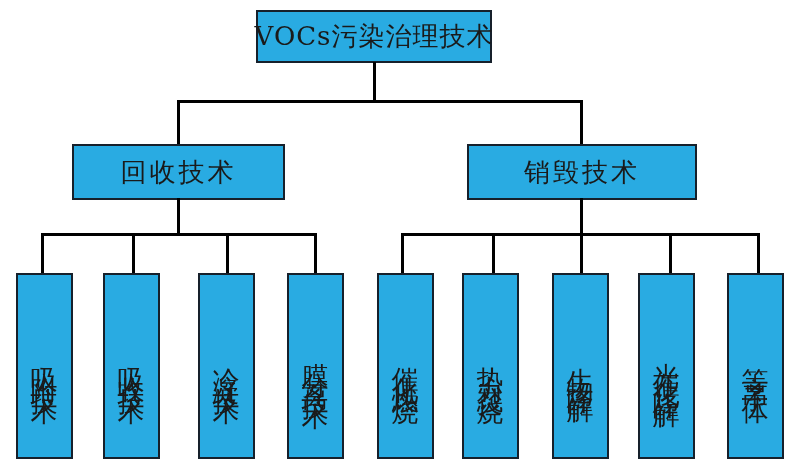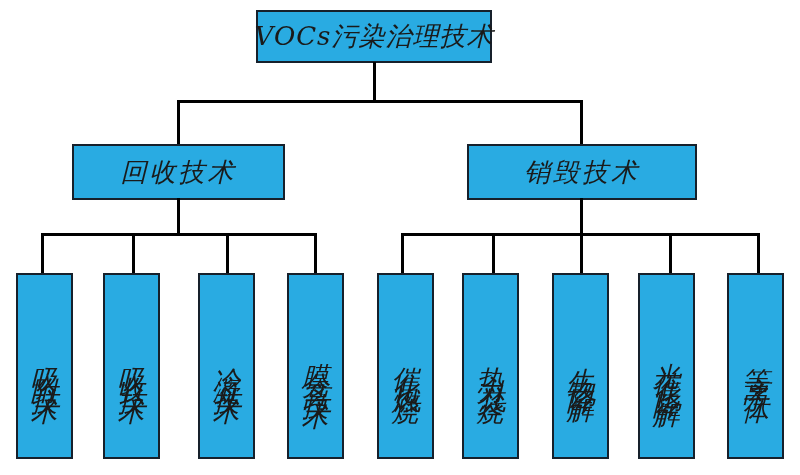--- a/index.html
+++ b/index.html
@@ -21,21 +21,20 @@
     overflow: hidden;
   }
   .box {
     position: absolute;
     background: var(--box_fill);
     border: 2px solid var(--box_border);
     display: flex;
     align-items: center;
     justify-content: center;
     text-align: center;
-    font-style: italic;
   }
   .h-label {
     font-size: 26px;
     letter-spacing: 3px;
     white-space: nowrap;
     color: var(--text);
   }
   .root-label { letter-spacing: 1px; }
   .v-label {
     writing-mode: vertical-rl;

